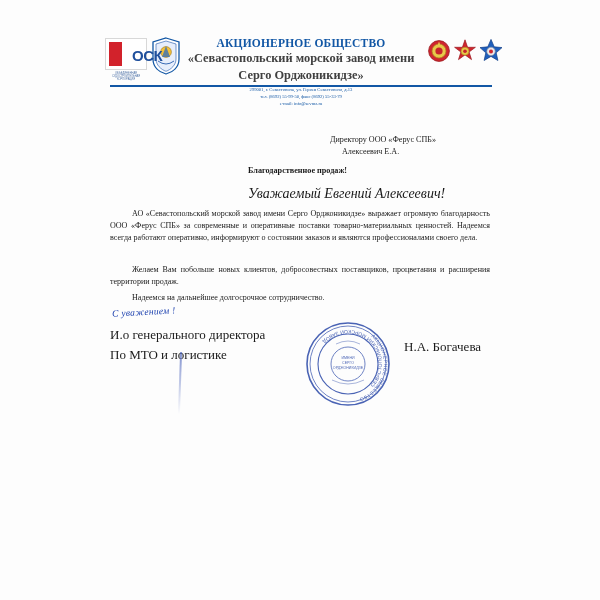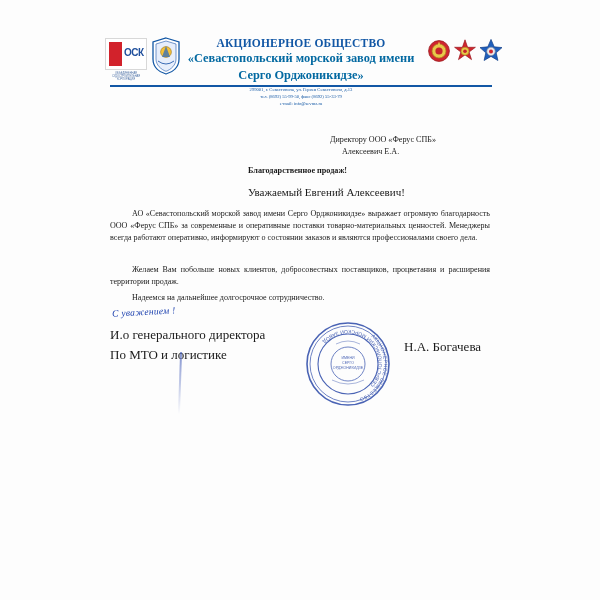--- a/index.html
+++ b/index.html
@@ -47,24 +47,24 @@
   .osk-red {
     position: absolute;
     left: 3px;
     top: 3px;
     width: 13px;
     height: 24px;
     background: #d2222b;
   }
   .osk-text {
     position: absolute;
-    left: 18px;
+    left: 26px;
     top: 8px;
     font-family: "Liberation Sans", sans-serif;
-    font-size: 10px;
+    font-size: 15px;
     font-weight: bold;
     color: #1f4f9c;
     letter-spacing: -0.5px;
   }
   .osk-caption {
     font-family: "Liberation Sans", sans-serif;
     font-size: 2.6px;
     line-height: 1.25;
     color: #4a6fa5;
     margin-top: 2px;
@@ -89,21 +89,21 @@
     font-size: 11.5px;
     font-weight: bold;
     color: #1257a5;
     letter-spacing: .2px;
     line-height: 1.25;
   }
   .head-center .l2 {
     font-family: "Liberation Serif", serif;
     font-size: 12.4px;
     font-weight: bold;
-    color: #0369a1;
+    color: #404040;
     line-height: 1.3;
   }
   .head-right {
     flex: 0 0 84px;
     width: 84px;
     display: flex;
     justify-content: flex-end;
     gap: 2px;
     margin-top: 2px;
   }
@@ -146,21 +146,22 @@
     position: absolute;
     left: 248px;
     top: 166px;
     font-size: 8.2px;
     font-weight: bold;
   }
   .salutation {
     position: absolute;
     left: 248px;
     top: 186px;
-    font-size: 11px;
+    font-size: 14px;
+    font-style: italic;
   }
 
   .para {
     position: absolute;
     font-size: 8.05px;
     line-height: 1.52;
     text-align: justify;
     text-justify: inter-word;
   }
   .p1 { left: 110px; top: 208px; width: 380px; text-indent: 22px; }
@@ -273,21 +274,21 @@
   </div>
 
   <div class="addressee">
     <div>Директору ООО «Ферус СПБ»</div>
     <div class="line2">Алексеевич Е.А.</div>
   </div>
 
   <div class="thanks-title">Благодарственное продаж!</div>
   <div class="salutation">Уважаемый Евгений Алексеевич!</div>
 
-  <div class="para p1">АО «Севастопольский морской завод имени Серго Орджоникидзе» выражает огромную благодарность ООО «Ферус СПБ» за современные и оперативные поставки товарно-материальных ценностей. Менеджеры всегда работают оперативно, информируют о состоянии заказов и являются профессионалами своего дела.</div>
+  <div class="para p1">АО «Севастопольский морской завод имени Серго Орджоникидзе» выражает огромную благодарность ООО «Ферус СПБ» за современные и оперативные поставки товарно-материальных ценностей. Надеемся всегда работают оперативно, информируют о состоянии заказов и являются профессионалами своего дела.</div>
   <div class="para p3">Надеемся на дальнейшее долгосрочное сотрудничество.</div>
   <div class="para p2">Желаем Вам побольше новых клиентов, добросовестных поставщиков, процветания и расширения территории продаж.</div>
 
   <div class="sig-script">С уважением !</div>
 
   <div class="signer">
     <div>И.о генерального директора</div>
     <div>По МТО и логистике</div>
   </div>
   <div class="signer-name">Н.А. Богачева</div>

